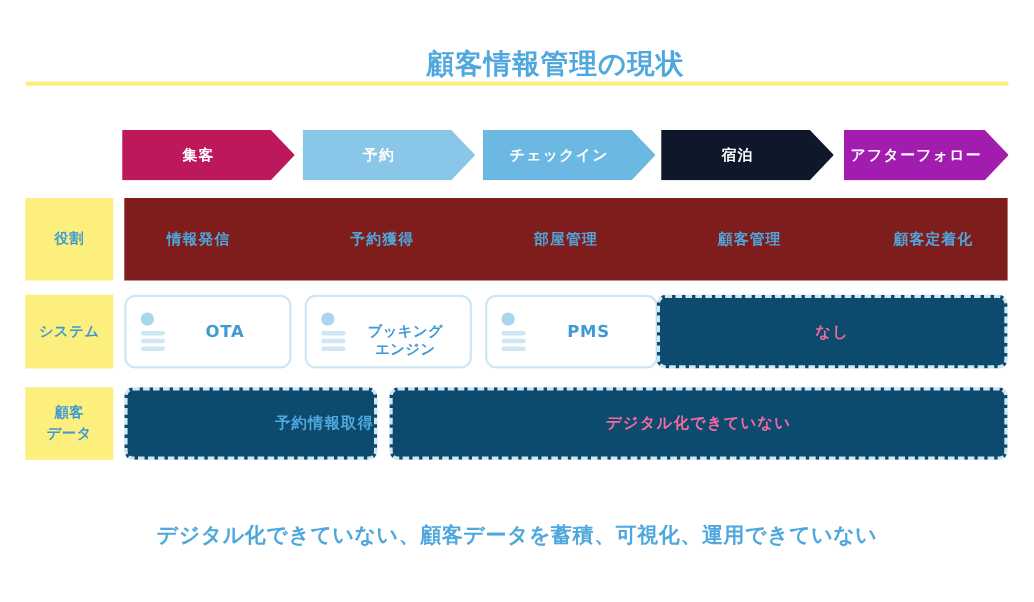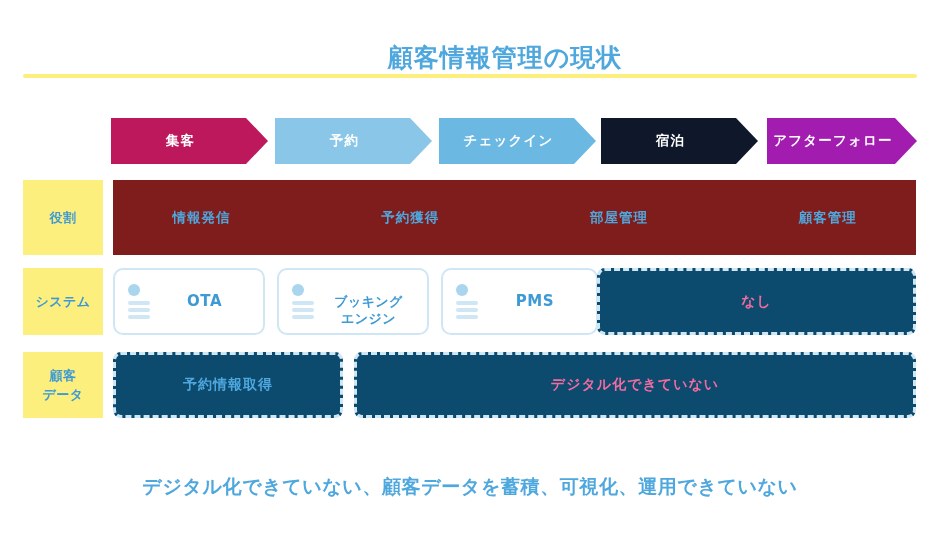--- a/index.html
+++ b/index.html
@@ -167,21 +167,21 @@
     border: 3px dashed #cfe6f5;
     border-radius: 8px;
     background: #0c4a6e;
     display: flex;
     align-items: center;
     justify-content: center;
     font-size: 14px;
     font-weight: bold;
     letter-spacing: 1px;
   }
-  .dashed-box.blue-text { color: #4ea7dd; }
+  .dashed-box.blue-text { color: #4ea7dd; justify-content: flex-end; }
   .dashed-box.pink-text { color: #f46ba0; }
 
   
   #conclusion {
     position: absolute;
     left: 0; top: 474px; width: 940px;
     text-align: center;
     color: #4ea7dd;
     font-size: 19px;
     font-weight: bold;
@@ -215,20 +215,21 @@
 </div>
 
 <div class="row-label" id="role-label">
   <span>役割</span>
 </div>
 <div id="role-strip" style="background: #7f1d1d; gap: 32px;">
   <div class="role-cell">情報発信</div>
   <div class="role-cell">予約獲得</div>
   <div class="role-cell">部屋管理</div>
   <div class="role-cell">顧客管理</div>
+  <div class="role-cell">顧客定着化</div>
 </div>
 
 <div class="row-label" id="system-label">
   <span>システム</span>
 </div>
 <div id="system-row">
 
   <div class="sys-card" style="left:0px;width:152px;">
     <span class="sys-icon">
       <span class="dot"></span>

